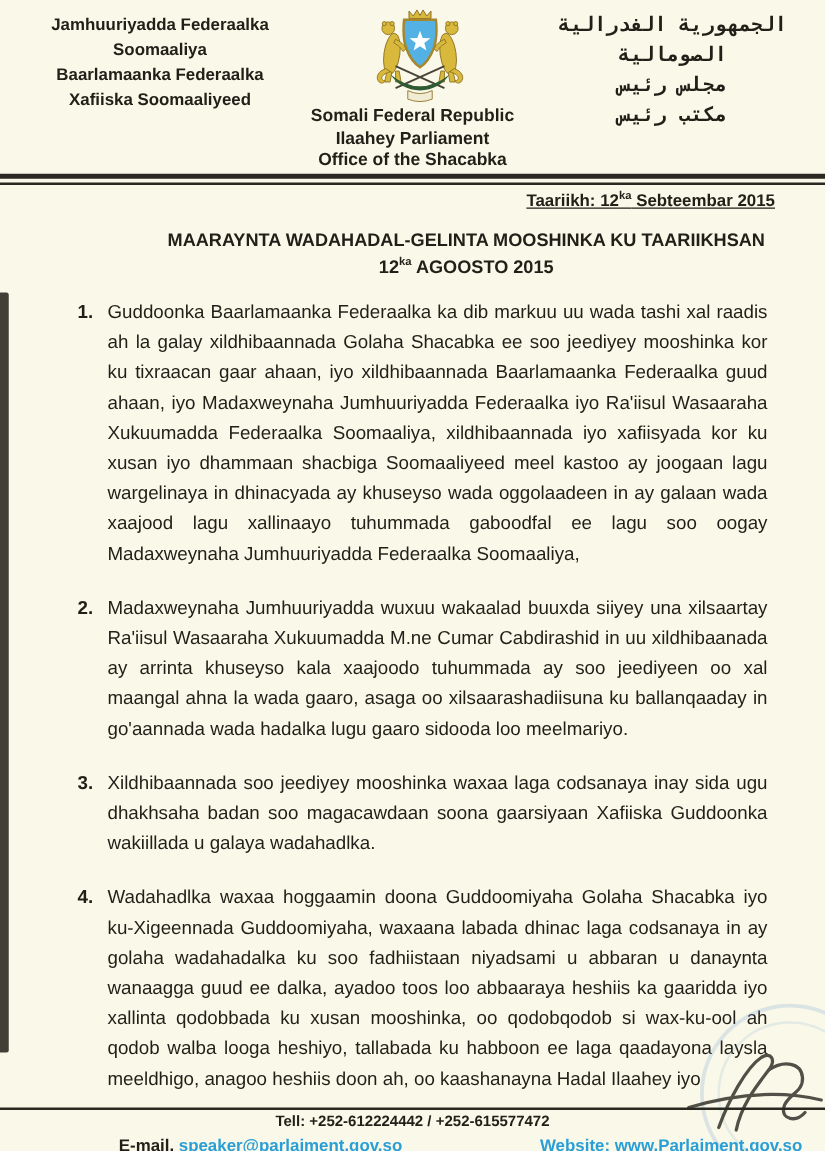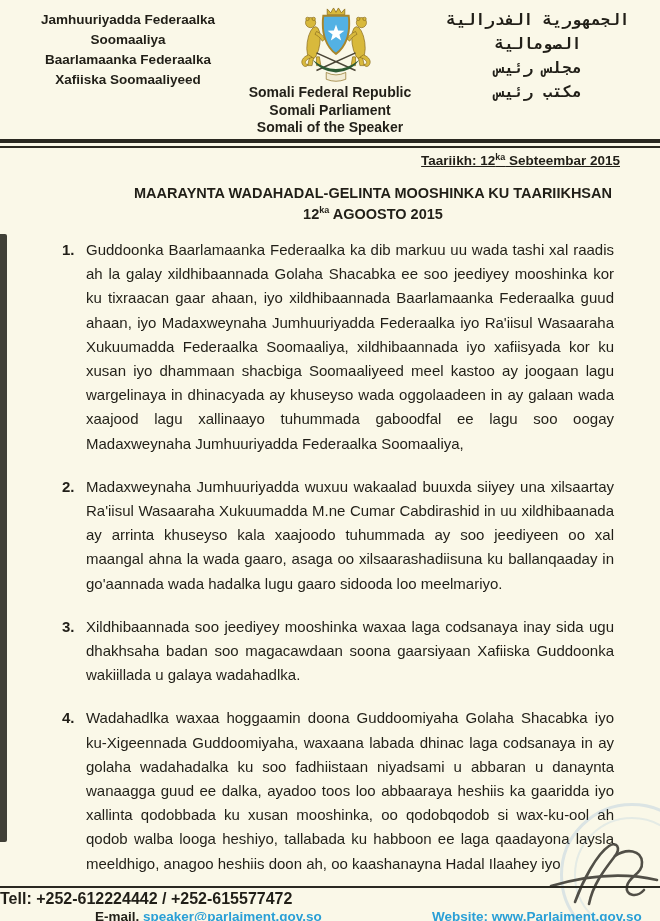--- a/index.html
+++ b/index.html
@@ -21,21 +21,21 @@
   .date-line { position:absolute; top:153px; right:40px; font-weight:700; font-size:13.5px;text-decoration:underline; }
   sup.k { font-size:9px; font-weight:700; vertical-align:super; line-height:0; }
   .title { position:absolute; top:183px; left:0; width:100%; text-align:center; font-weight:700; font-size:14.5px; line-height:21px;padding-left:43px; }
   
   .body-text { position:absolute; top:238px; left:62px; width:552px; }
   .para { display:flex; margin-bottom:19px; }
   .para-num { width:24px; flex:none; font-weight:700; font-size:15px; line-height:24.2px; }
   .para-text { flex:1; margin:0; text-align:justify; font-size:15px; line-height:24.2px; }
   
   .rule-footer { position:absolute; top:886px; left:0; width:660px; border-top:2px solid #2a2921; }
-  .tel-line { position:absolute; top:890px; left:0; width:100%; text-align:left; font-weight:700; font-size:16px; }
+  .tel-line { position:absolute; top:890px; left:0; width:100%; text-align:center; font-weight:700; font-size:12px; }
   .email-line { position:absolute; top:909px; left:95px; font-weight:700; font-size:13.5px; white-space:nowrap; }
   .blue { color:#2a9fd6; }
   .web-line { position:absolute; top:909px; left:432px; font-weight:700; font-size:13.5px; white-space:nowrap; }
   
   .stamp { position:absolute; left:560px; top:803px; width:138px; height:138px; border-radius:50%;
     border:3px solid rgba(110,160,215,0.22); }
   .stamp::after { content:""; position:absolute; inset:11px; border-radius:50%; border:2px solid rgba(110,160,215,0.15); }
   .sig { position:absolute; left:545px; top:824px; width:115px; height:96px; }
   .scan-edge { position:absolute; left:0; top:234px; width:7px; height:608px; background:#26251e; opacity:0.88; border-radius:0 2px 2px 0; }
 </style>
@@ -77,22 +77,22 @@
 
     <div class="hdr-right">
       <div>الجمهورية الفدرالية الصومالية</div>
       <div>مجلس رئيس</div>
       <div>مكتب رئيس</div>
     </div>
   </div>
 
   <div class="hdr-center">
     <div>Somali Federal Republic</div>
-    <div>Somali Parliament</div>
-    <div>Somali of the Speaker</div>
+    <div>Ilaahey Parliament</div>
+    <div>Office of the Shacabka</div>
   </div>
 
   <div class="rule-double"></div>
 
   <div class="date-line">
     <span>Taariikh: 12</span><sup class="k">ka</sup><span> Sebteembar 2015</span>
   </div>
 
   <div class="title">
     <div>MAARAYNTA WADAHADAL-GELINTA MOOSHINKA KU TAARIIKHSAN</div>

